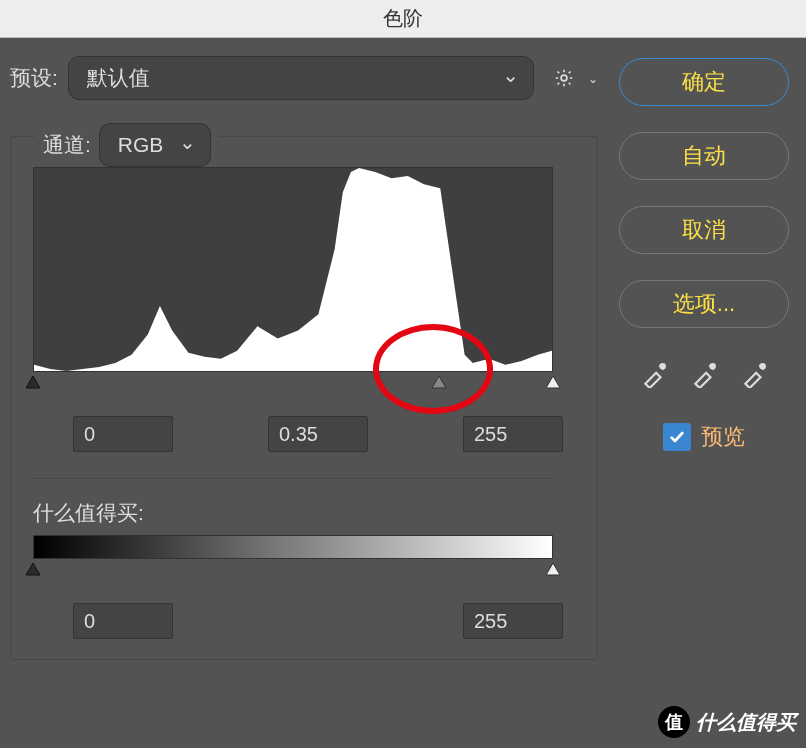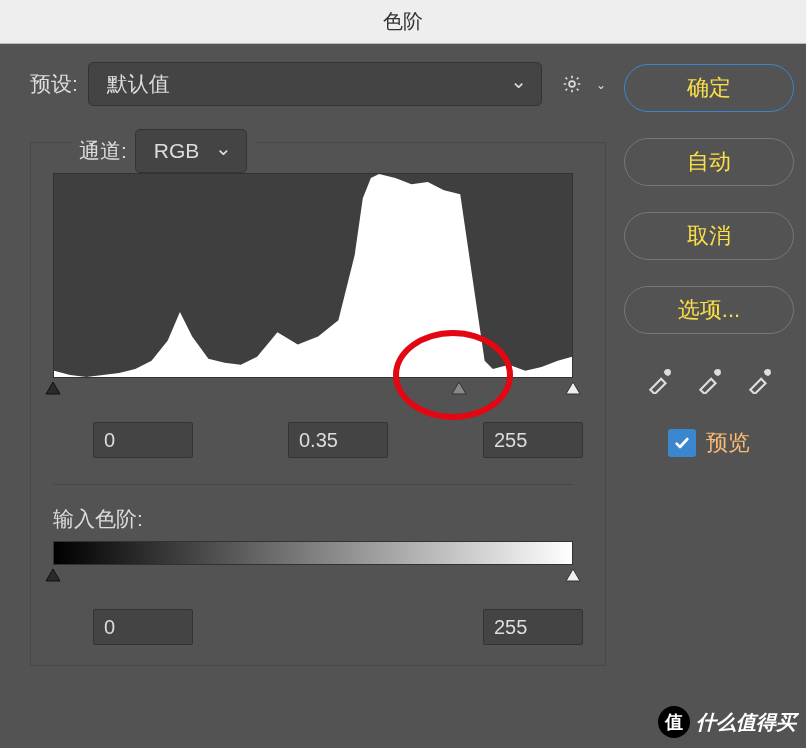--- a/index.html
+++ b/index.html
@@ -1,34 +1,34 @@
 <!DOCTYPE html>
 <html><head>
 <meta charset="utf-8">
 <style>
   * { box-sizing: border-box; margin: 0; padding: 0; font-family: "Helvetica Neue", Arial, sans-serif; }
   body { width: 806px; height: 748px; background: #535353; color: #ddd; position: relative; }
   .window { width: 806px; height: 748px; background: #535353; display: flex; flex-direction: column; }
-  .titlebar { height: 44px; background: #eee; color: #333; display: flex; align-items: center; justify-content: center; font-size: 20px; font-weight: 500; border-bottom: 1px solid #bbb; }
-  .body { display: flex; flex: 1; padding: 18px 14px 14px 30px; gap: 18px; }
+  .titlebar { height: 38px; background: #eee; color: #333; display: flex; align-items: center; justify-content: center; font-size: 20px; font-weight: 500; border-bottom: 1px solid #bbb; }
+  .body { display: flex; flex: 1; padding: 18px 14px 14px 10px; gap: 18px; }
   .left { flex: 1; display: flex; flex-direction: column; }
   .right { width: 176px; display: flex; flex-direction: column; gap: 26px; align-items: center; padding-top: 2px; }
 
   .preset-row { display: flex; align-items: center; gap: 10px; margin-bottom: 28px; }
   .preset-label { font-size: 21px; color: #ddd; }
-  .select { position: relative; background: #444; border: 1px solid #333; border-radius: 5px; height: 44px; display: flex; align-items: center; padding: 0 36px 0 18px; font-size: 21px; color: #ddd; cursor: pointer; }
+  .select { position: relative; background: #444; border: 1px solid #333; border-radius: 11px; height: 44px; display: flex; align-items: center; padding: 0 36px 0 18px; font-size: 21px; color: #ddd; cursor: pointer; }
   .select.wide { flex: 1; }
   .select.small { width: 112px; }
   .select::after { content: '⌄'; position: absolute; right: 14px; top: 6px; font-size: 20px; color: #ddd; }
 
   .gear-icon { width: 20px; height: 20px; margin-left: 10px; color: #ddd; cursor: pointer; display: inline-flex; align-items: center; }
   .gear-caret::after { content: '⌄'; font-size: 12px; margin-left: 4px;}
 
   .fieldset { border: 1px solid #484848; border-radius: 2px; padding: 30px 22px 20px 22px; position: relative; margin-top: 8px; }
-  .legend-row { position: absolute; top: -14px; left: 40px; background: #535353; padding: 0 8px; display: flex; align-items: center; gap: 8px; }
+  .legend-row { position: absolute; top: -14px; left: 24px; background: #535353; padding: 0 8px; display: flex; align-items: center; gap: 8px; }
   .legend-label { font-size: 21px; color: #ddd; }
 
   .section-label { font-size: 21px; color: #ddd; margin-bottom: 8px; }
 
   .hist-box { width: 520px; background: #3f3f3f; border: 1px solid #333; height: 205px; position: relative; margin-left: 0; }
   .hist-svg { position: absolute; bottom: 0; left: 0; width: 100%; height: 100%; }
 
   .tri-row { position: relative; width: 520px; height: 24px; margin-top: 2px; }
   .tri { position: absolute; top: 0; width: 18px; height: 16px; cursor: pointer; }
   .tri svg { width: 100%; height: 100%; }
@@ -123,21 +123,21 @@
         </div>
 
         <div class="inputs-row" style="padding-left:40px;">
           <input class="num-input" value="0" style="">
           <input class="num-input" value="0.35" style="">
           <input class="num-input" value="255" style="">
         </div>
 
         <div class="divider"></div>
 
-        <div class="section-label">输入色阶:</div>
+        <div class="section-label">什么值得买:</div>
 
         <div class="gradient-box"></div>
 
         <div class="tri-row">
           <span class="tri tri-out-b">
             <svg viewBox="0 0 18 16">
                 <path d="M9 2 L16 14 L2 14 Z" fill="#2a2a2a" stroke="#111"></path>
               </svg>
           </span>
           <span class="tri tri-out-w">

